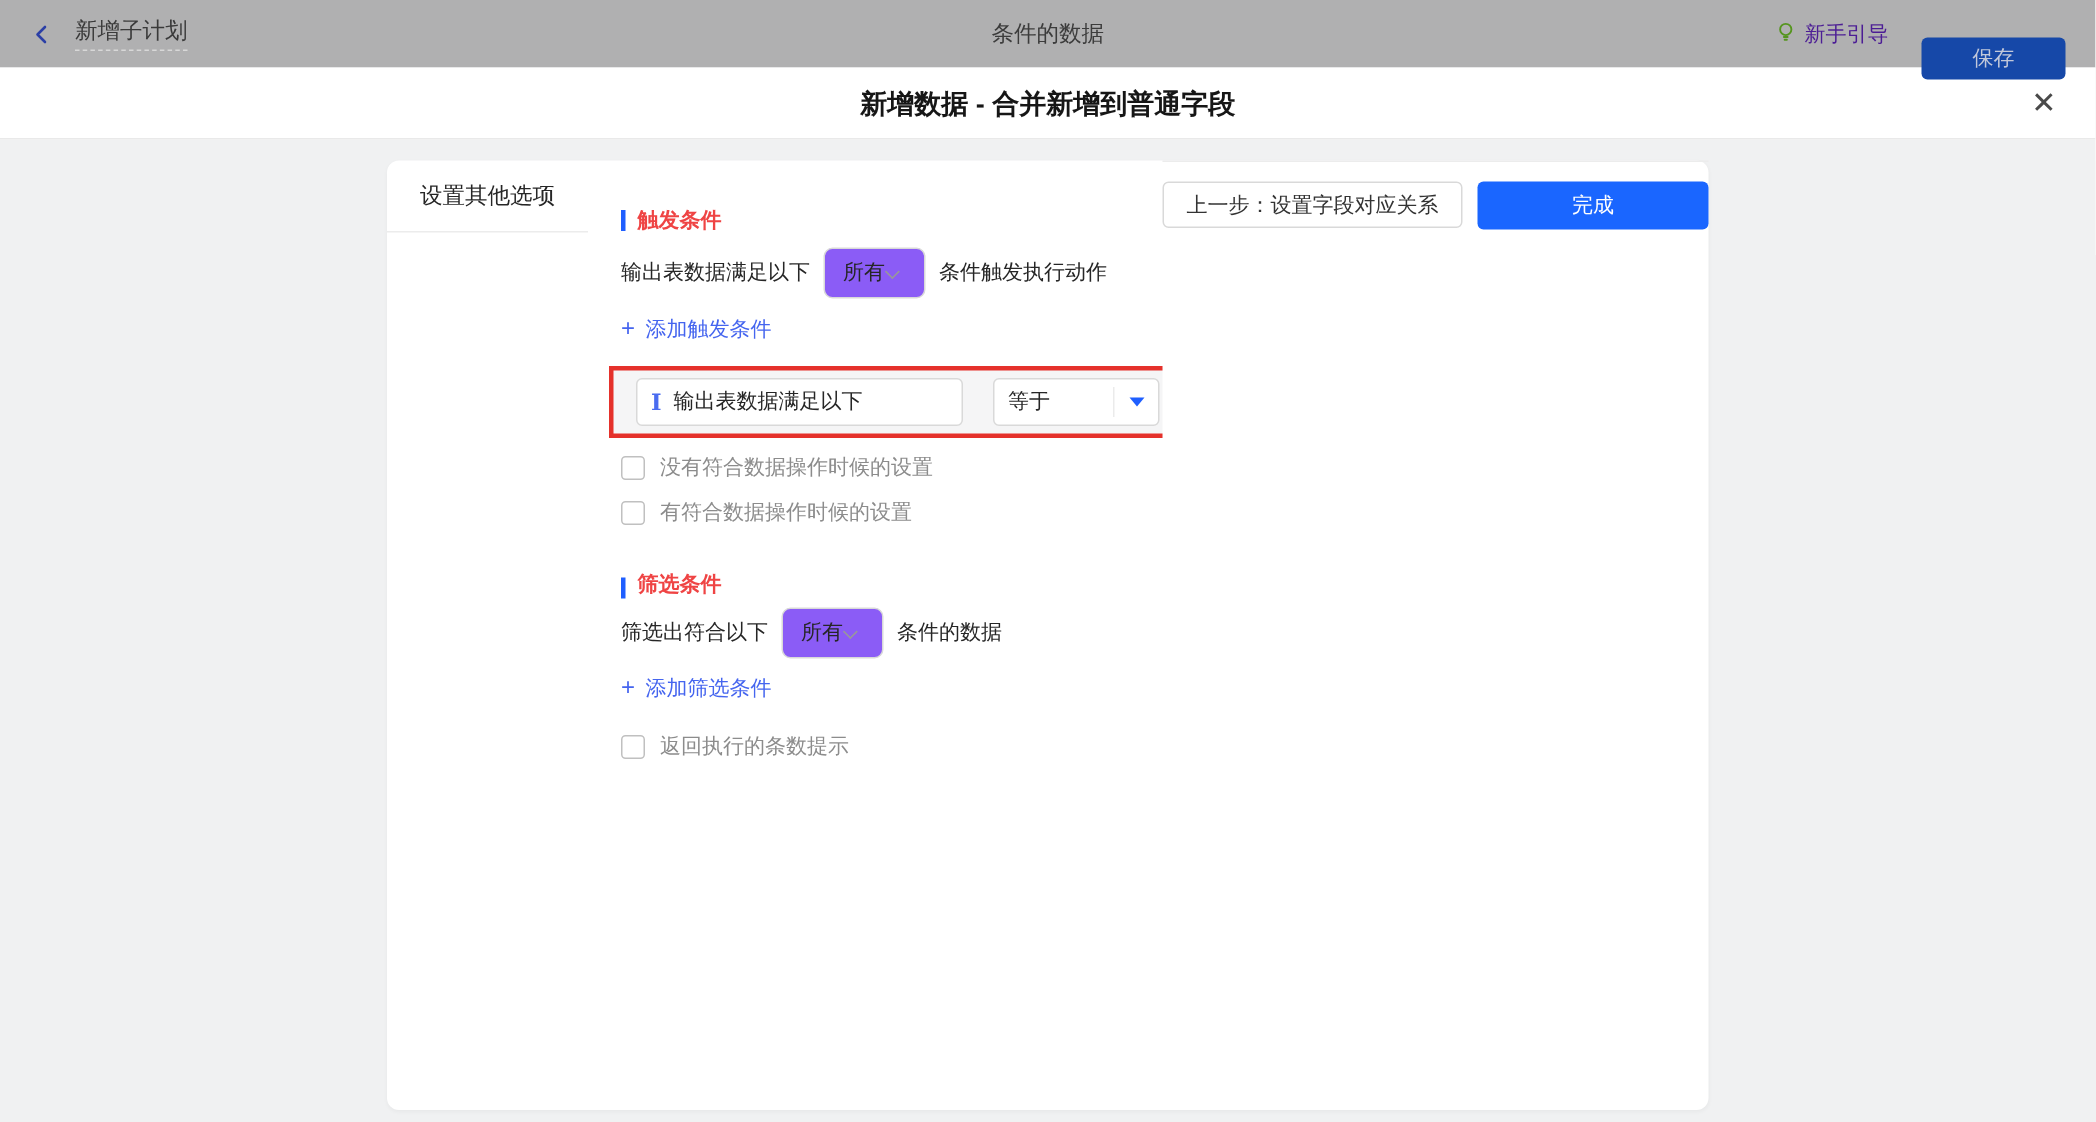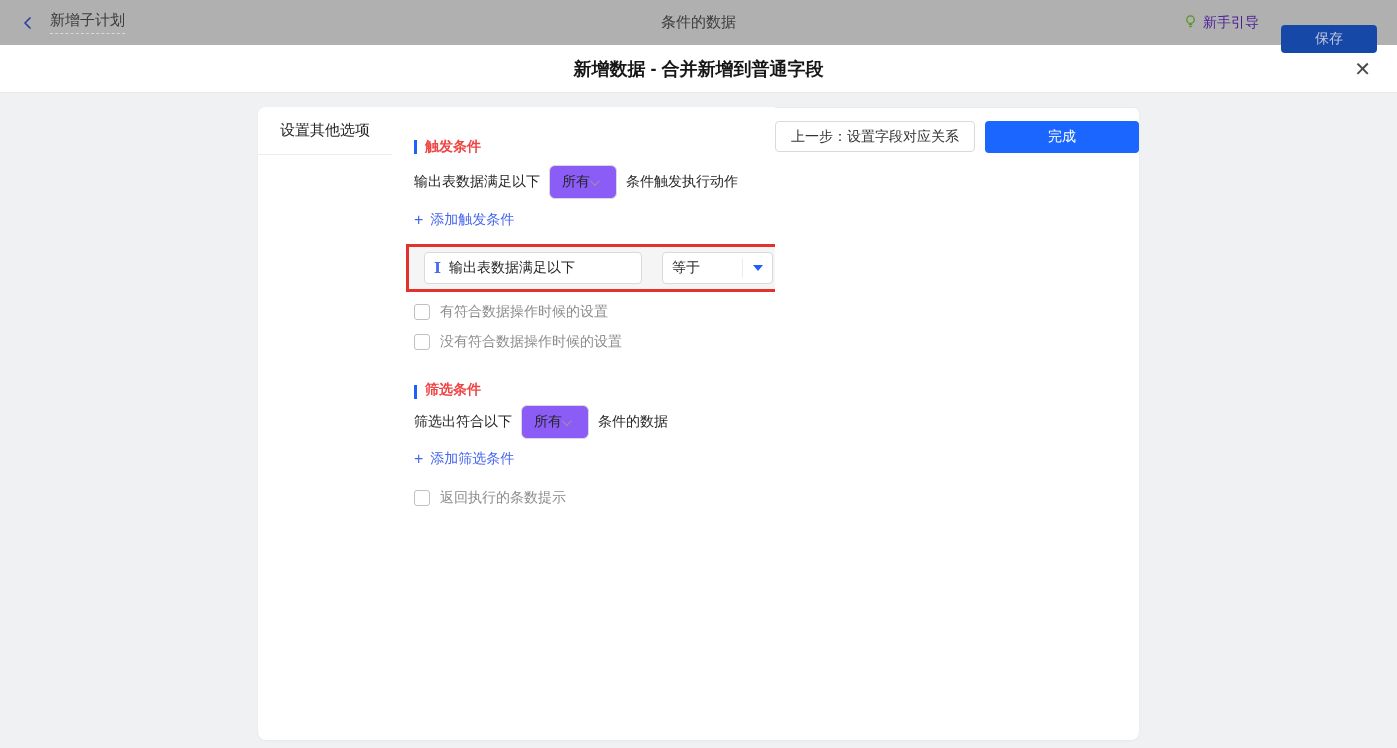--- a/index.html
+++ b/index.html
@@ -144,25 +144,25 @@
             <path d="M4 7h16"></path>
               <path d="M9 7V5.2A1.2 1.2 0 0 1 10.2 4h3.6A1.2 1.2 0 0 1 15 5.2V7"></path>
             <path d="M6.5 7l1 12.2a1 1 0 0 0 1 0.8h7a1 1 0 0 0 1-0.8L17.5 7"></path>
             <path d="M10 11v5.5M14 11v5.5"></path>
           </svg>
         </span>
       </div>
 
       <div class="cb-row">
         <span class="cb-box"></span>
-        <span class="cb-label">有符合数据操作时候的设置</span>
+        <span class="cb-label">没有符合数据操作时候的设置</span>
       </div>
       <div class="cb-row">
         <span class="cb-box"></span>
-        <span class="cb-label">没有符合数据操作时候的设置</span>
+        <span class="cb-label">有符合数据操作时候的设置</span>
       </div>
 
       <div class="section-title filter-gap">
         <span class="section-bar"></span>
         <span class="section-text">筛选条件</span>
       </div>
 
       <div class="match-row" style="margin-top:6px;">
         <span class="match-text">筛选出符合以下</span>
         <span class="mini-select">

